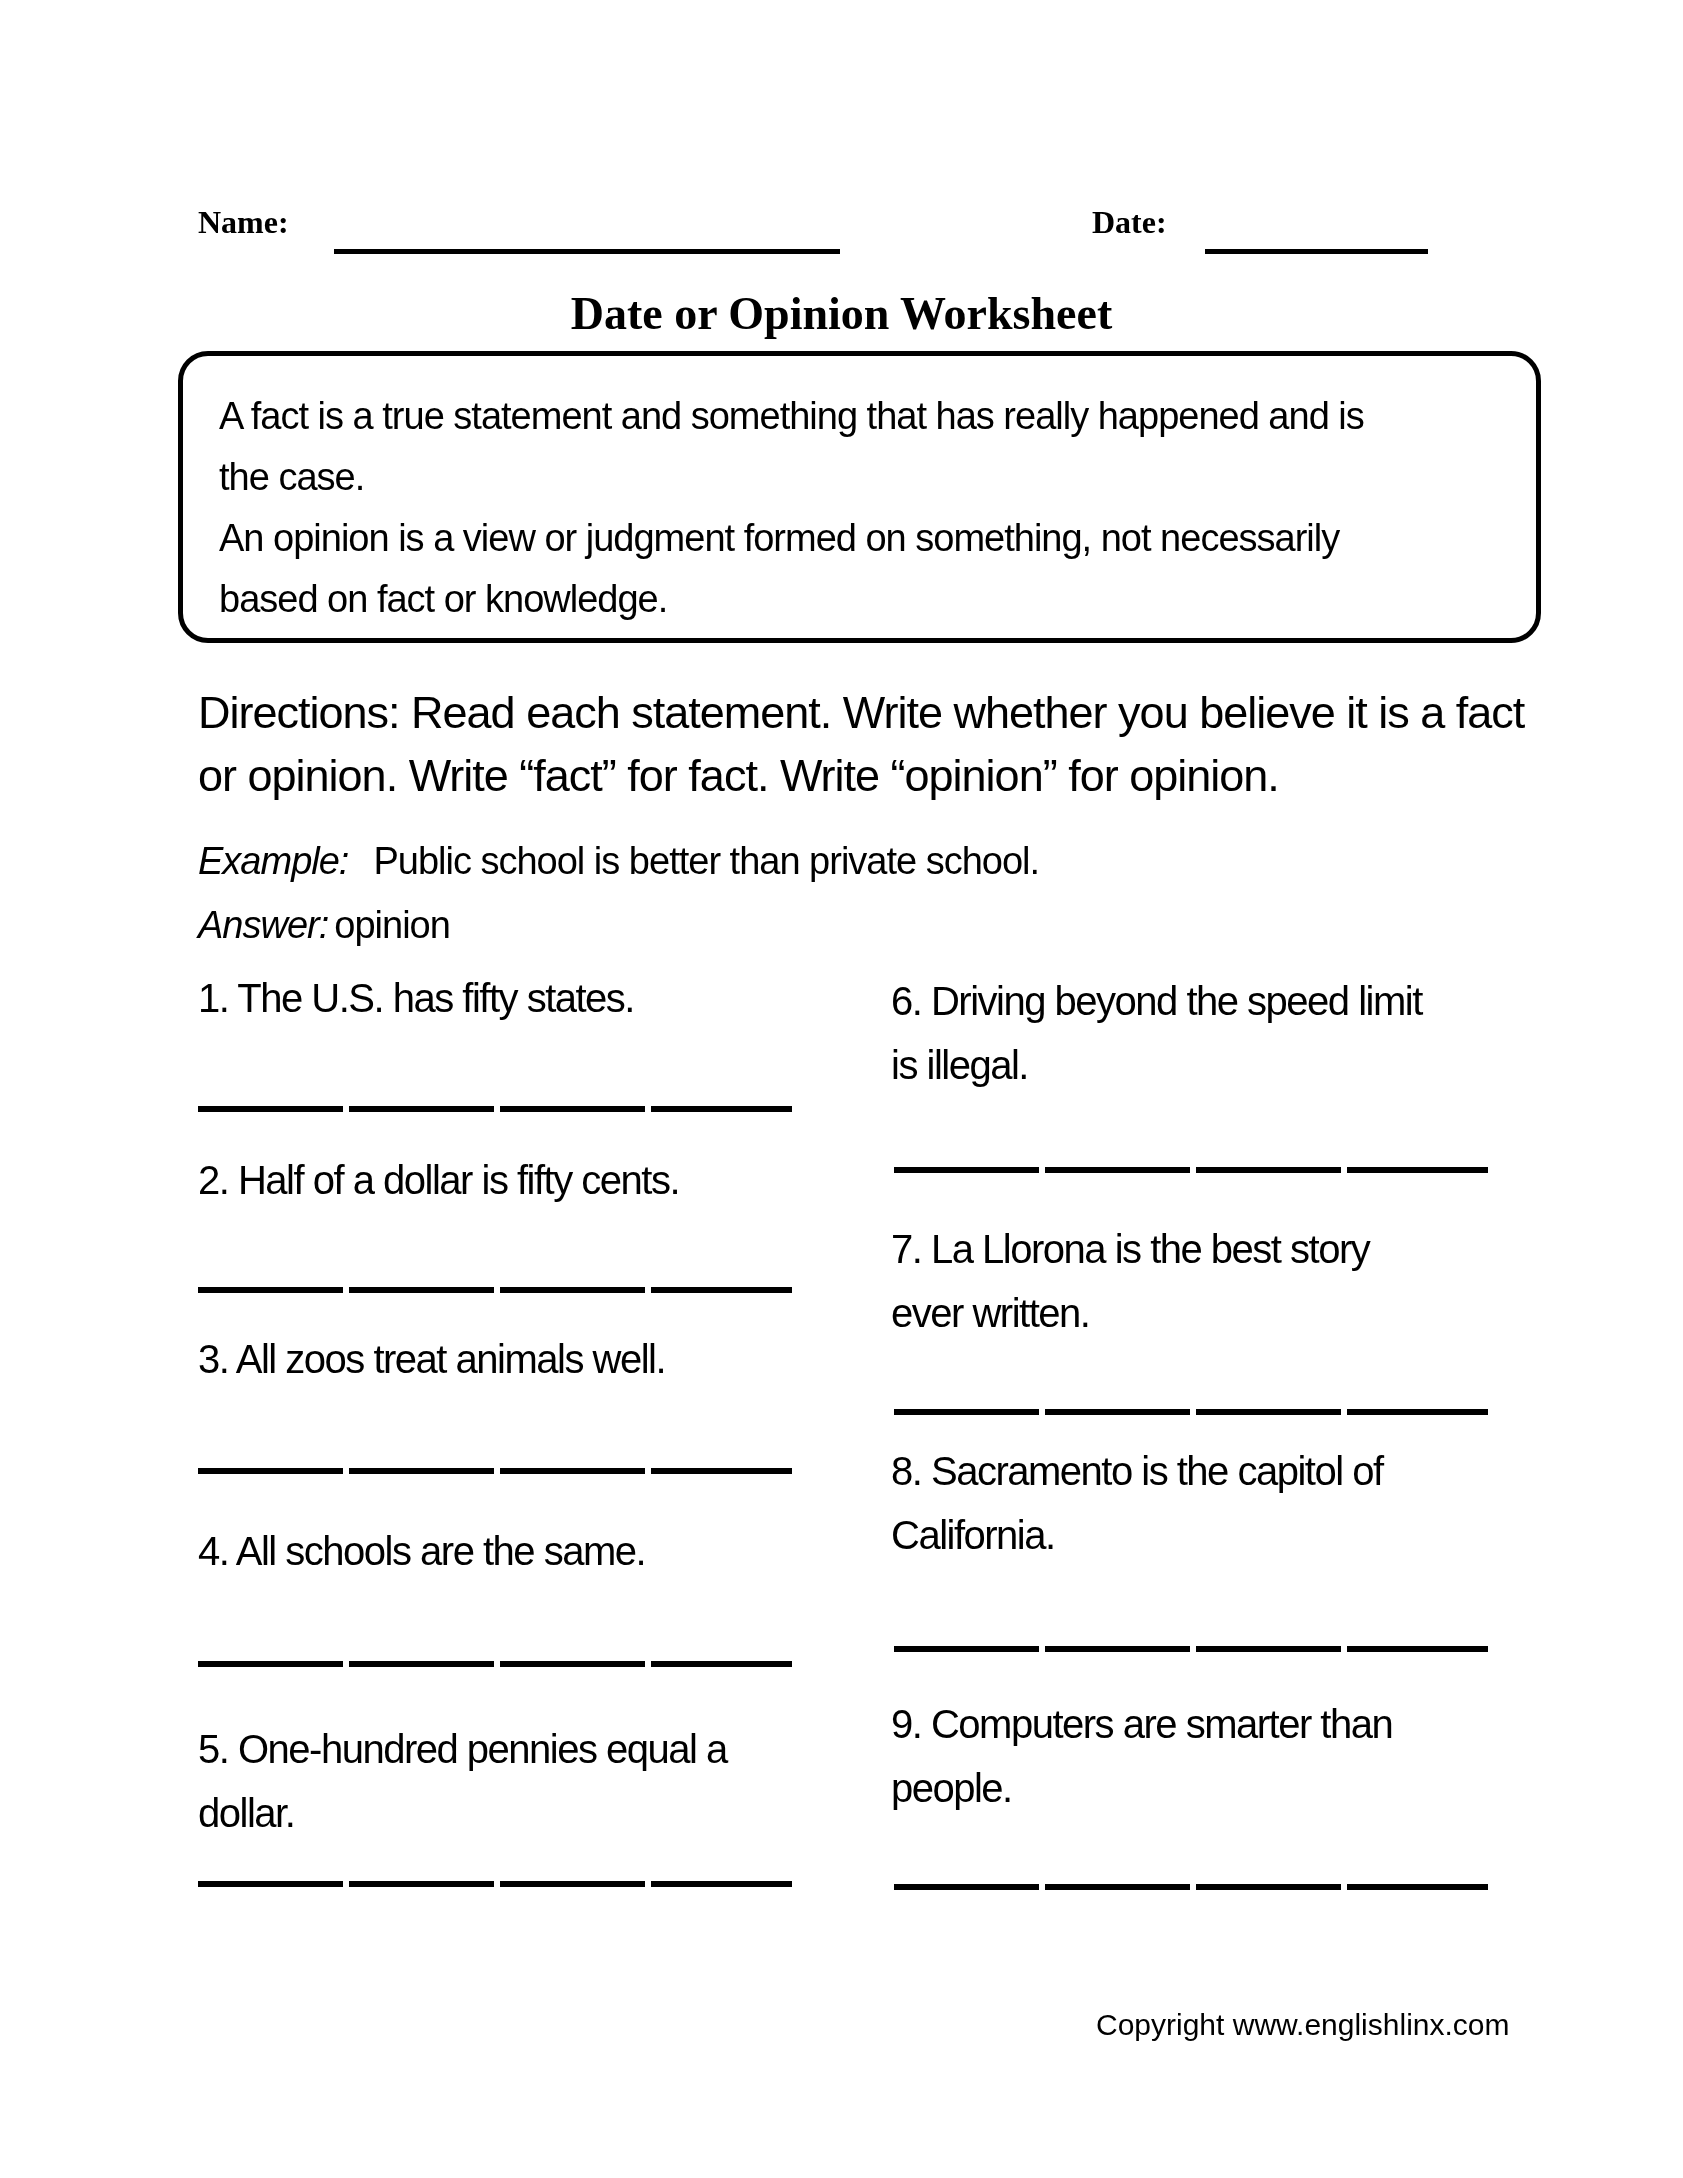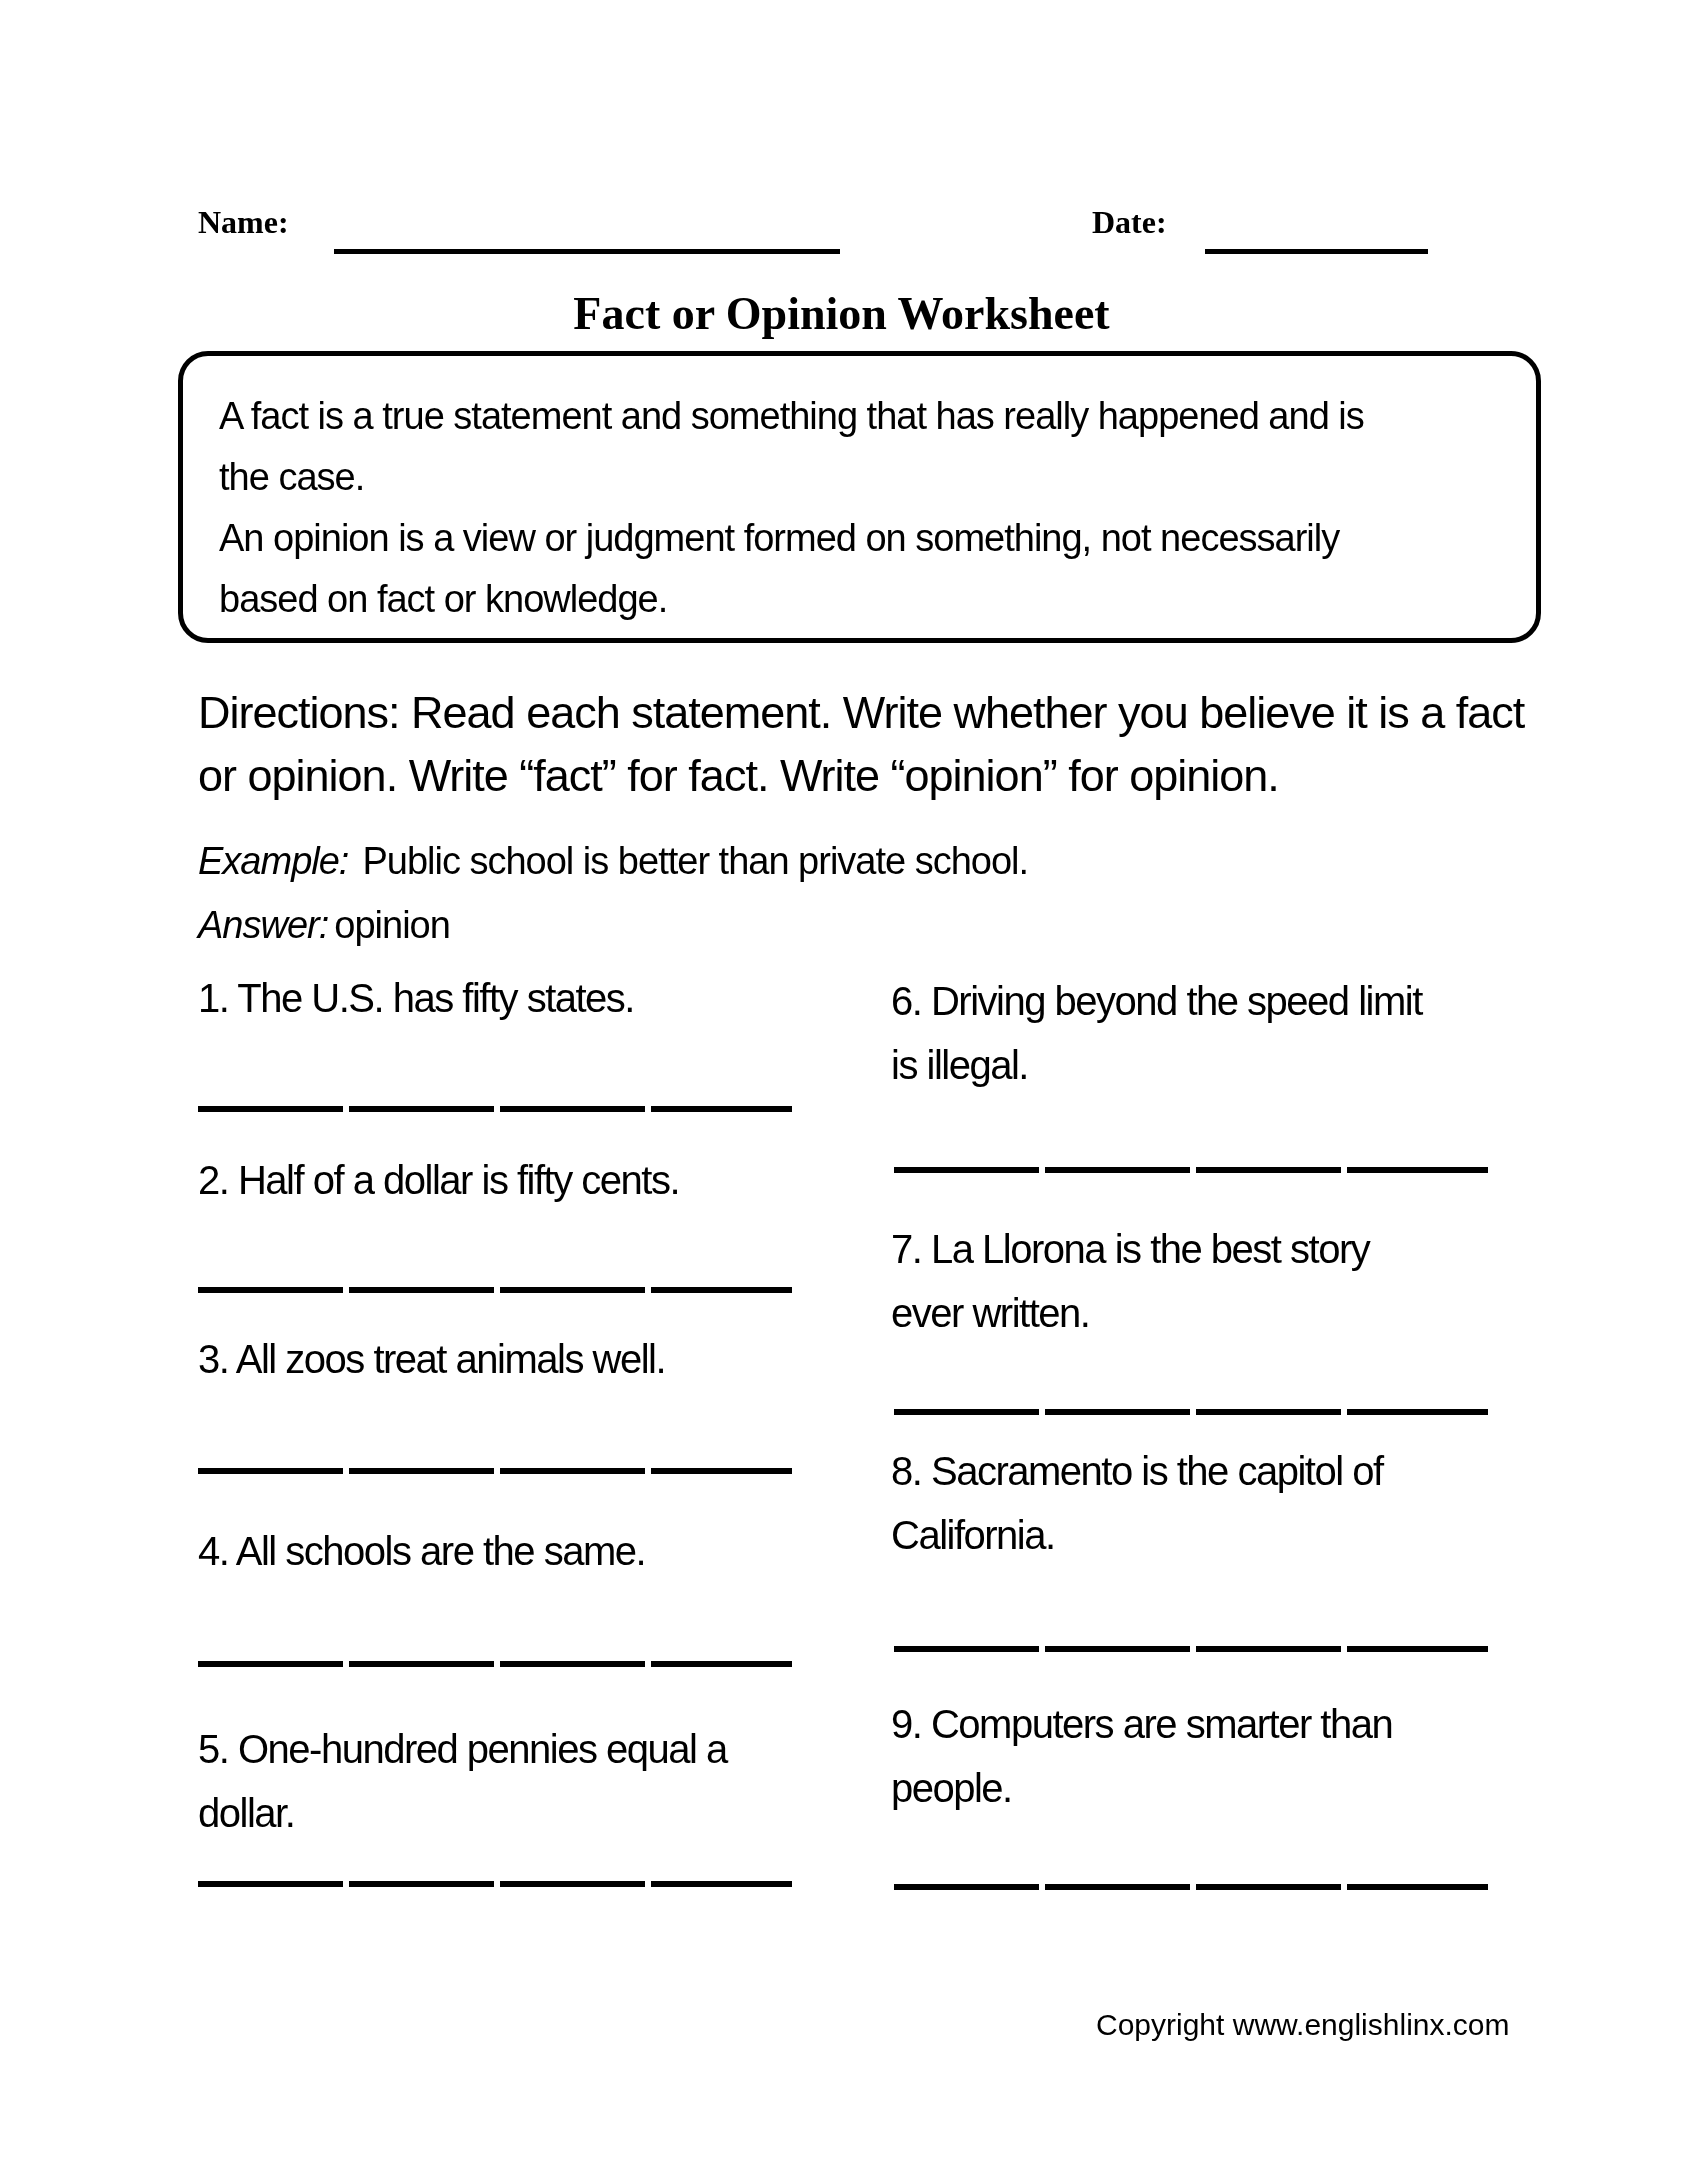--- a/index.html
+++ b/index.html
@@ -67,21 +67,21 @@
   .exline{
     position:absolute;
     left:198px;
     font-size:38px;
     line-height:63px;
     letter-spacing:-1px;
     white-space:nowrap;
   }
   .exline .ital{
     font-style:italic;
-    margin-right:14px;
+    margin-right:25px;
   }
   .qitem{
     position:absolute;
     font-size:40px;
     letter-spacing:-1.5px;
   }
   .qitem .qline{
     display:block;
     line-height:64px;
     white-space:nowrap;
@@ -105,21 +105,21 @@
 <body>
 
 <div class="page">
 
   <div class="hdr-label serifbold" style="left:198px; top:206px;">Name:</div>
   <div class="hline" style="left:334px; top:249px; width:506px;"></div>
 
   <div class="hdr-label serifbold" style="left:1092px; top:206px;">Date:</div>
   <div class="hline" style="left:1205px; top:249px; width:223px;"></div>
 
-  <div class="title serifbold">Fact or Opinion Worksheet</div>
+  <div class="title serifbold">Date or Opinion Worksheet</div>
 
   <div class="defbox">
     <span class="tline">A fact is a true statement and something that has really happened and is</span>
     <span class="tline">the case.</span>
     <span class="tline">An opinion is a view or judgment formed on something, not necessarily</span>
     <span class="tline">based on fact or knowledge.</span>
   </div>
 
   <div class="directions">
     <span class="tline">Directions: Read each statement. Write whether you believe it is a fact</span>

